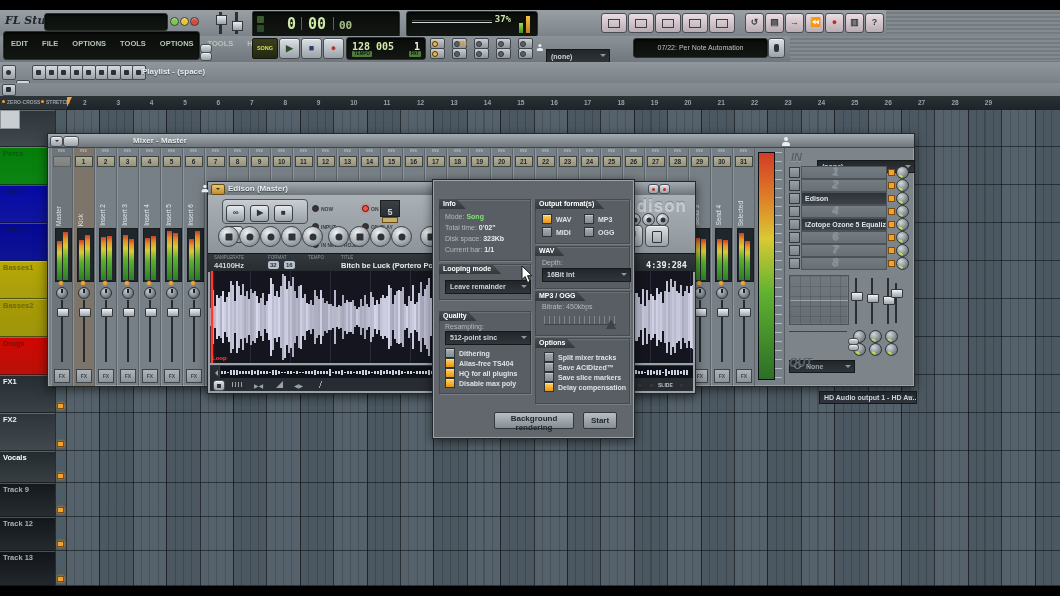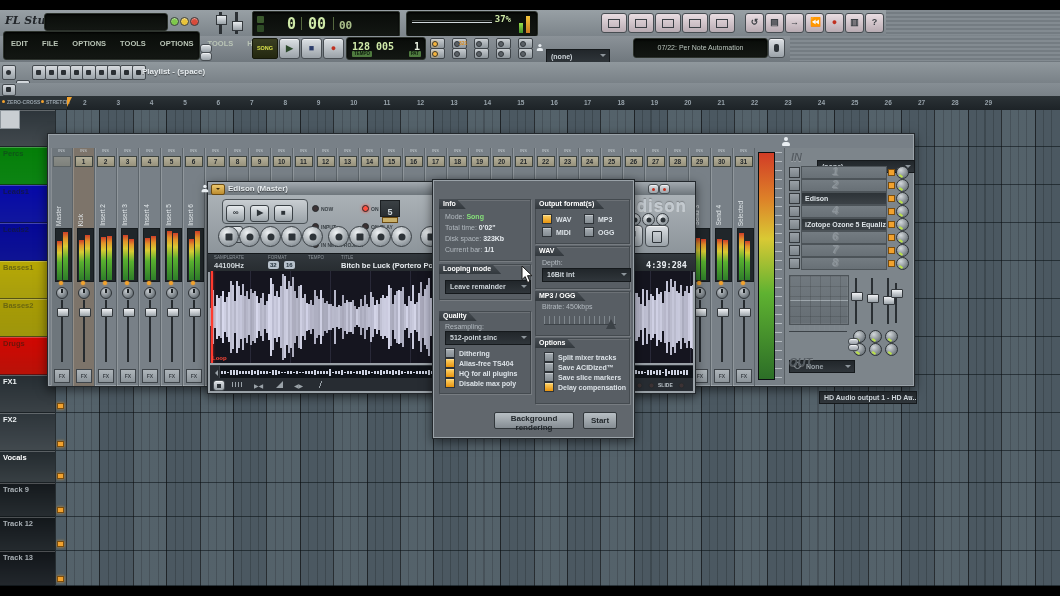--- a/index.html
+++ b/index.html
@@ -439,20 +439,27 @@
       <div class="trklabel" style="height: 33px; background: linear-gradient(rgb(106, 114, 120), rgba(0, 0, 0, 0.18)), linear-gradient(rgb(106, 114, 120), rgb(106, 114, 120)) rgb(106, 114, 120); background-blend-mode: multiply;">
         <span style="color: rgb(169, 176, 181);">Track 12</span>
       </div>
       <div class="trklabel" style="height: 34px; background: linear-gradient(rgb(103, 111, 117), rgba(0, 0, 0, 0.18)), linear-gradient(rgb(103, 111, 117), rgb(103, 111, 117)) rgb(103, 111, 117); background-blend-mode: multiply;">
         <span style="color: rgb(169, 176, 181);">Track 13</span>
       </div>
     </div>
   <div class="abs" style="left:0;top:110px;width:18px;height:17px;background:#c9ced2;border:1px solid #8d959b;z-index:2;"></div>
 
   <div class="abs win" id="mixer" style="z-index:10;">
+    <div class="wtitle">
+      <div class="abs btn3d" style="left:2px;top:2px;width:11px;height:9px;">
+          <div style="margin:3px auto 0;width:0;height:0;border:2.5px solid transparent;border-top-color:#2d3338;"></div>
+        </div>
+      <div class="abs btn3d" style="left:15px;top:2px;width:14px;height:9px;"></div>
+      <span class="t" style="left:85px;">Mixer - Master</span>
+    </div>
     <div id="strips">
         <div class="strip" style="left: 3px; width: 21px; background: rgb(110, 118, 124);">
           <div class="inslbl">INS</div>
           <div class="numbox" style="opacity: 0.4;"></div>
           <div class="vname">
             <span>Master</span>
           </div>
           <div class="meterpair">
             <div class="mbar" style="height: 78%;"></div>
             <div class="mbar" style="height: 96.4338%;"></div>

